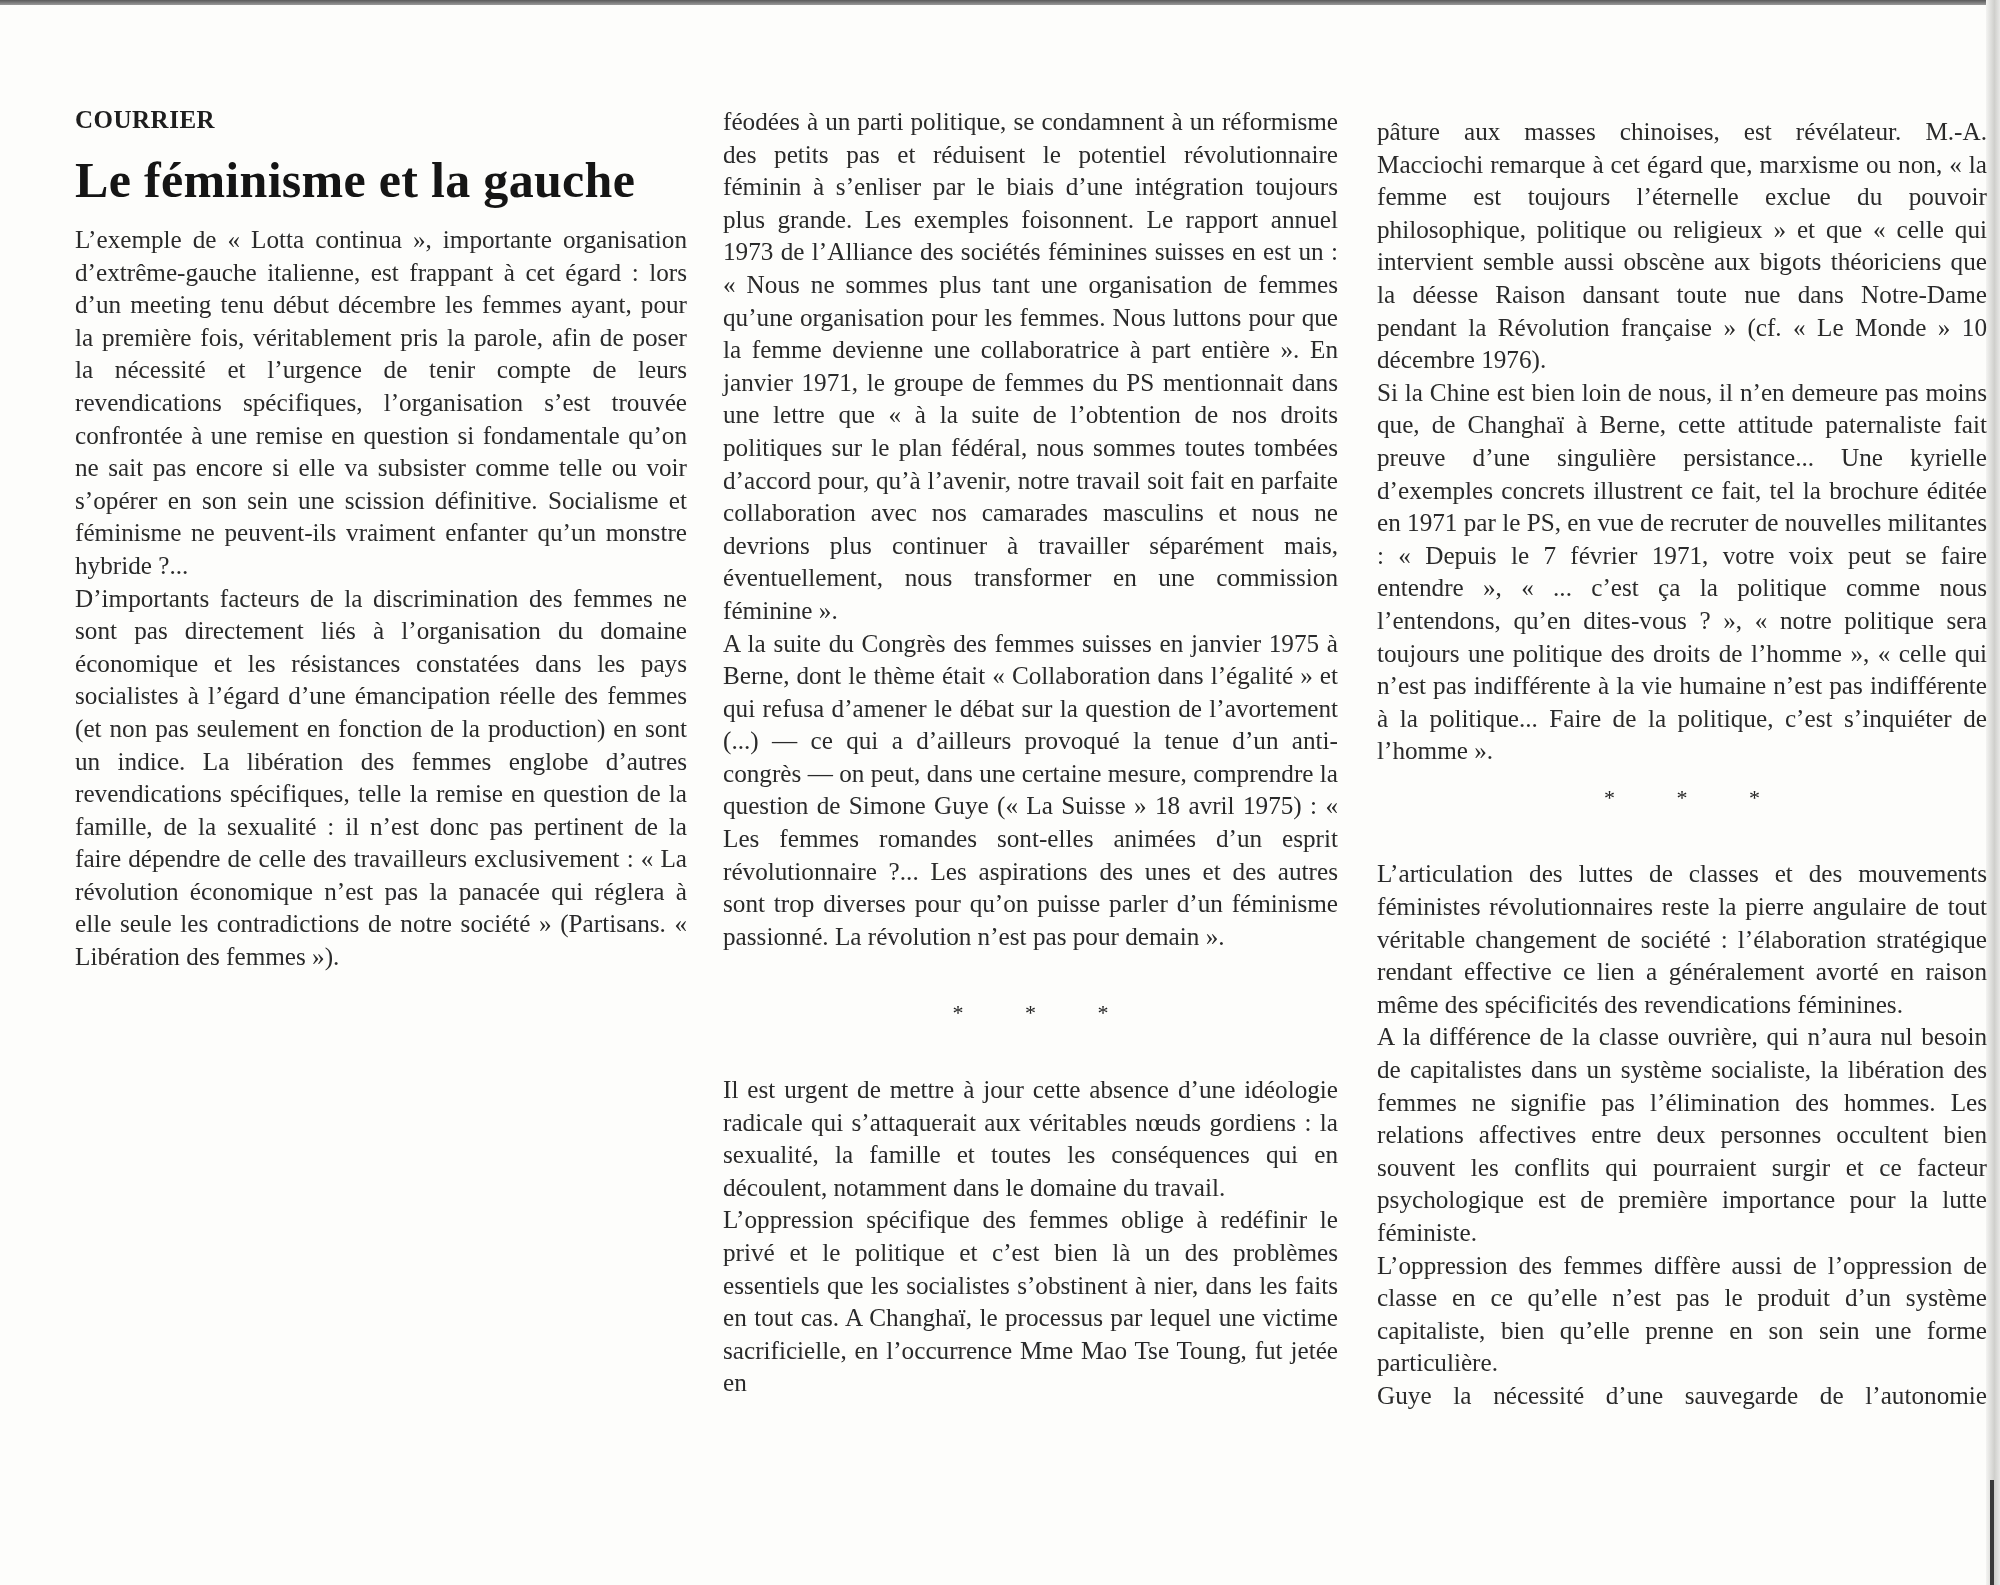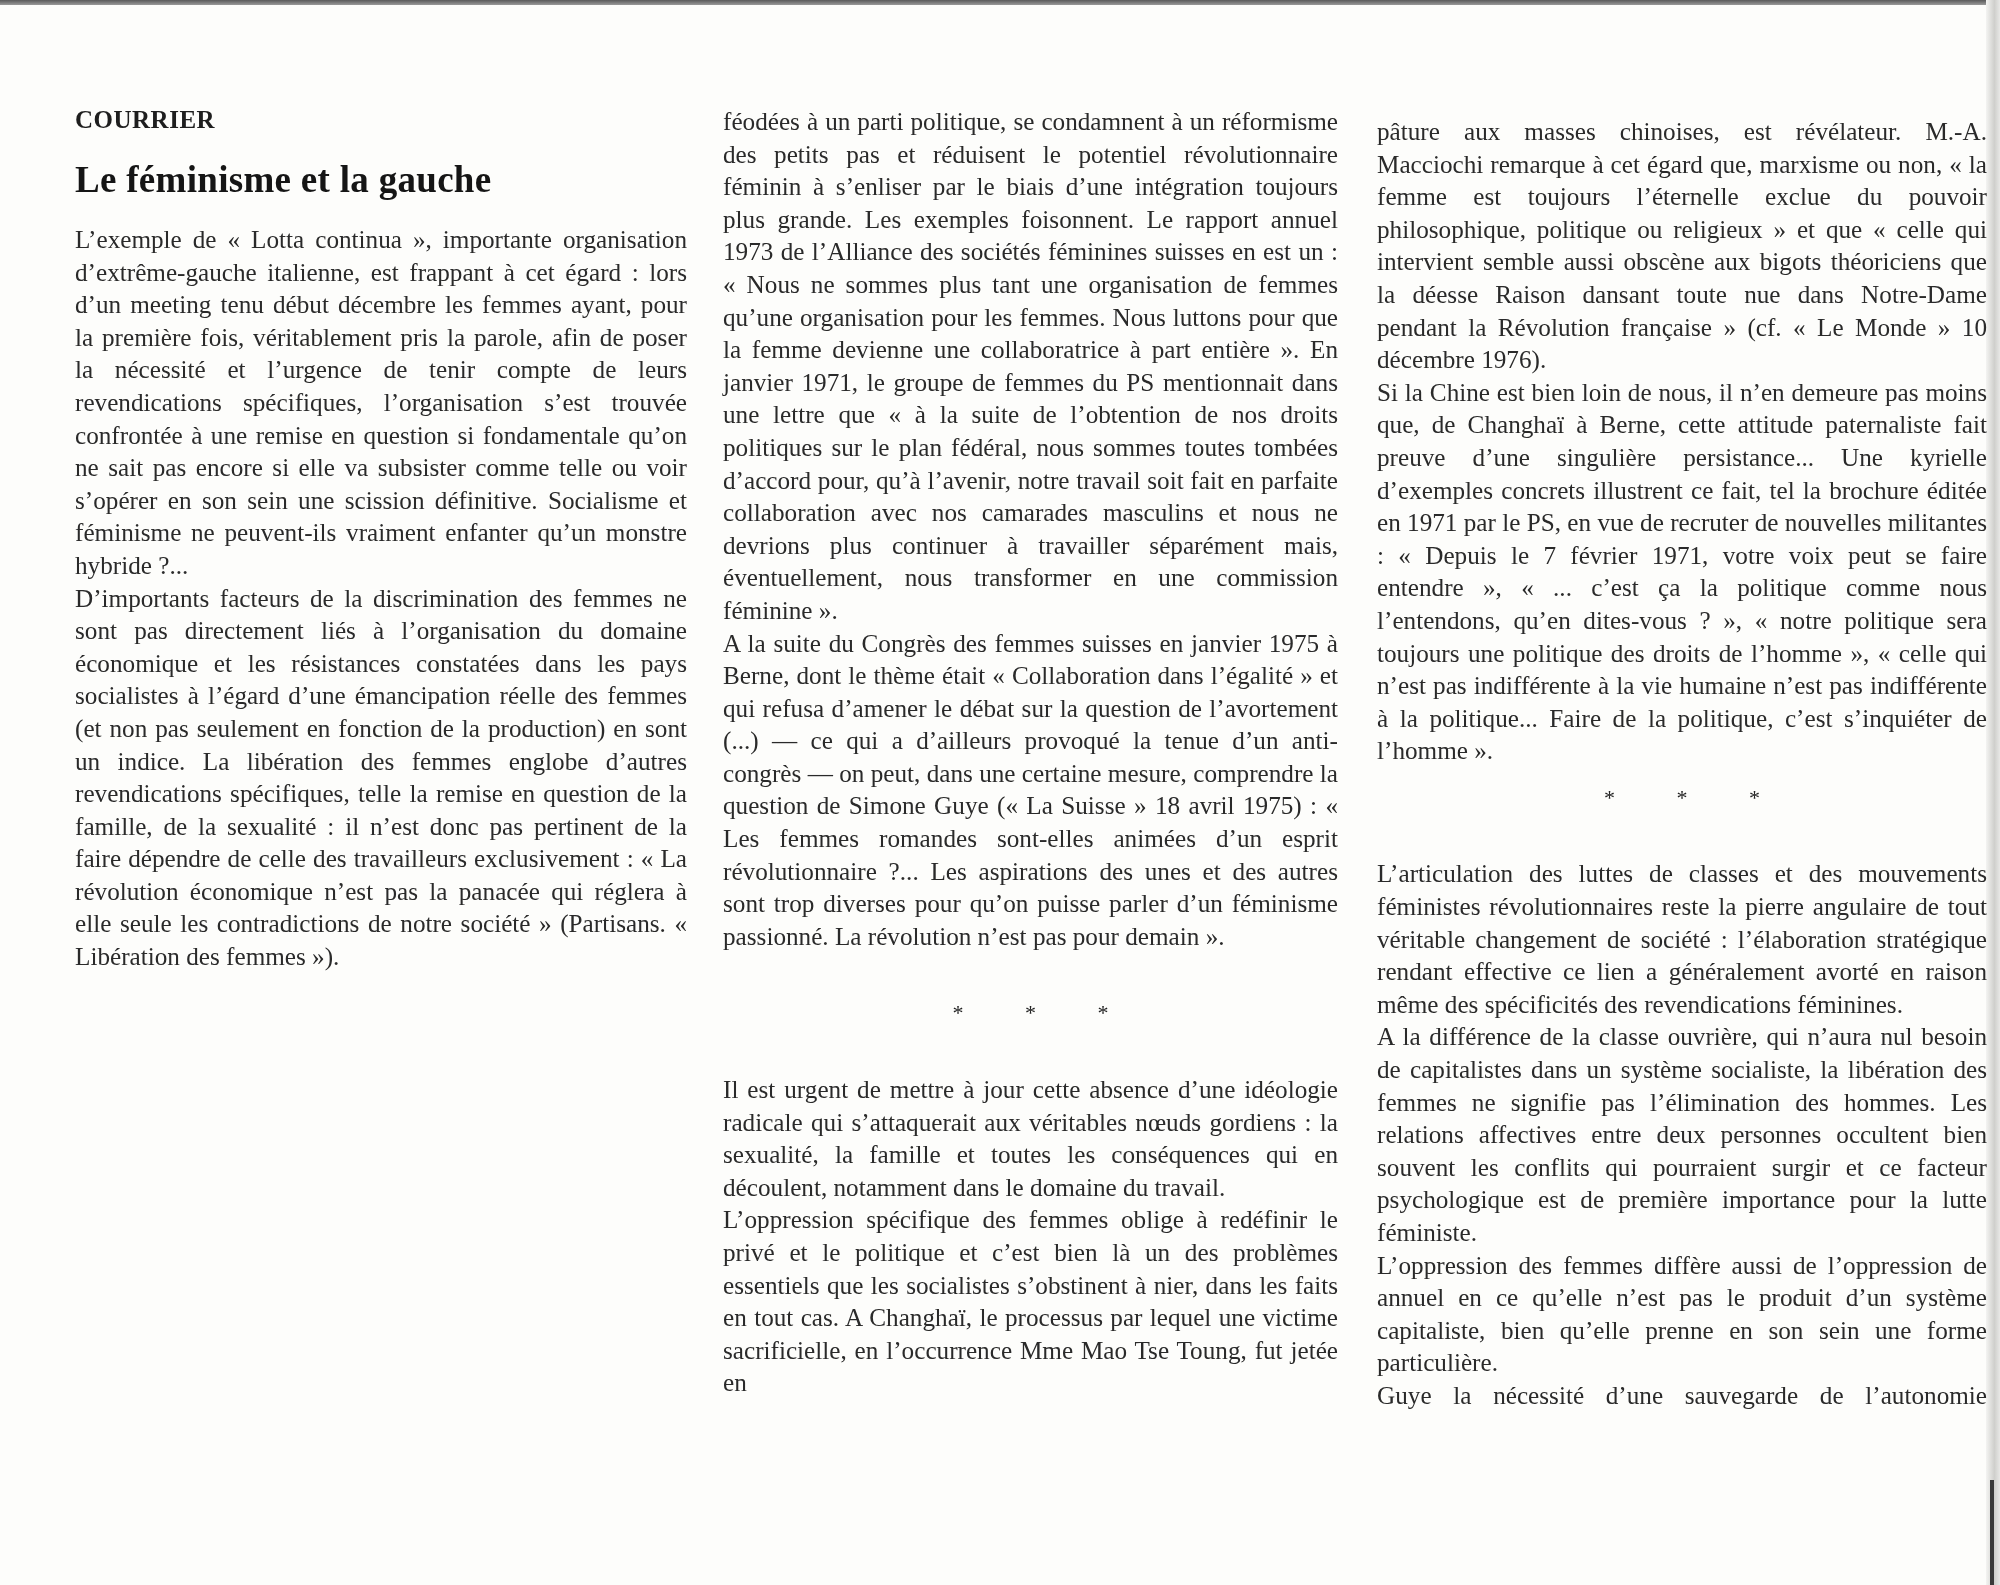--- a/index.html
+++ b/index.html
@@ -31,21 +31,21 @@
     margin-top: 32px;
   }
   .col1 { left: 75px; width: 612px; }
   .col2 { left: 723px; width: 615px; top: 74px; }
   .col3 { left: 1377px; width: 610px; top: 84px; }
   .kicker {
     font-weight: bold; font-size: 25px; letter-spacing: 0.5px;
     color: #1e1e1e; margin: 0 0 14px 0; line-height: 32px;
   }
   .headline {
-    font-weight: bold; font-size: 37px; line-height: 60px;
+    font-weight: bold; font-size: 50px; line-height: 60px;
     color: #151515; margin: 0 0 14px 0; letter-spacing: 0.3px;
   }
   .para { margin: 0; text-indent: 0; }
   .stars {
     text-align: center; font-size: 22px; letter-spacing: 28px;
     color: #222; margin: 0;
   }
   .col2 .stars { margin: 44px 0 44px 0; padding-left: 28px; }
   .col3 .stars { margin: 14px 0 44px 0; padding-left: 28px; }
 </style>
@@ -70,15 +70,15 @@
   <p class="para">Il est urgent de mettre à jour cette absence d’une idéologie radicale qui s’attaquerait aux véritables nœuds gordiens : la sexualité, la famille et toutes les conséquences qui en découlent, notamment dans le domaine du travail.</p>
   <p class="para" style="text-align-last: justify;">L’oppression spécifique des femmes oblige à redéfinir le privé et le politique et c’est bien là un des problèmes essentiels que les socialistes s’obstinent à nier, dans les faits en tout cas. A Changhaï, le processus par lequel une victime sacrificielle, en l’occurrence Mme Mao Tse Toung, fut jetée en</p>
 </div>
 
 <div class="column col3">
   <p class="para">pâture aux masses chinoises, est révélateur. M.-A. Macciochi remarque à cet égard que, marxisme ou non, « la femme est toujours l’éternelle exclue du pouvoir philosophique, politique ou religieux » et que « celle qui intervient semble aussi obscène aux bigots théoriciens que la déesse Raison dansant toute nue dans Notre-Dame pendant la Révolution française » (cf. « Le Monde » 10 décembre 1976).</p>
   <p class="para">Si la Chine est bien loin de nous, il n’en demeure pas moins que, de Changhaï à Berne, cette attitude paternaliste fait preuve d’une singulière persistance... Une kyrielle d’exemples concrets illustrent ce fait, tel la brochure éditée en 1971 par le PS, en vue de recruter de nouvelles militantes : « Depuis le 7 février 1971, votre voix peut se faire entendre », « ... c’est ça la politique comme nous l’entendons, qu’en dites-vous ? », « notre politique sera toujours une politique des droits de l’homme », « celle qui n’est pas indifférente à la vie humaine n’est pas indifférente à la politique... Faire de la politique, c’est s’inquiéter de l’homme ».</p>
   <div class="stars">* * *</div>
   <p class="para">L’articulation des luttes de classes et des mouvements féministes révolutionnaires reste la pierre angulaire de tout véritable changement de société : l’élaboration stratégique rendant effective ce lien a généralement avorté en raison même des spécificités des revendications féminines.</p>
   <p class="para">A la différence de la classe ouvrière, qui n’aura nul besoin de capitalistes dans un système socialiste, la libération des femmes ne signifie pas l’élimination des hommes. Les relations affectives entre deux personnes occultent bien souvent les conflits qui pourraient surgir et ce facteur psychologique est de première importance pour la lutte féministe.</p>
-  <p class="para">L’oppression des femmes diffère aussi de l’oppression de annuel en ce qu’elle n’est pas le produit d’un système capitaliste, bien qu’elle prenne en son sein une forme particulière.</p>
+  <p class="para">L’oppression des femmes diffère aussi de l’oppression de classe en ce qu’elle n’est pas le produit d’un système capitaliste, bien qu’elle prenne en son sein une forme particulière.</p>
   <p class="para" style="text-align-last: justify;">Guye la nécessité d’une sauvegarde de l’autonomie</p>
 </div>
 
 </body></html>

